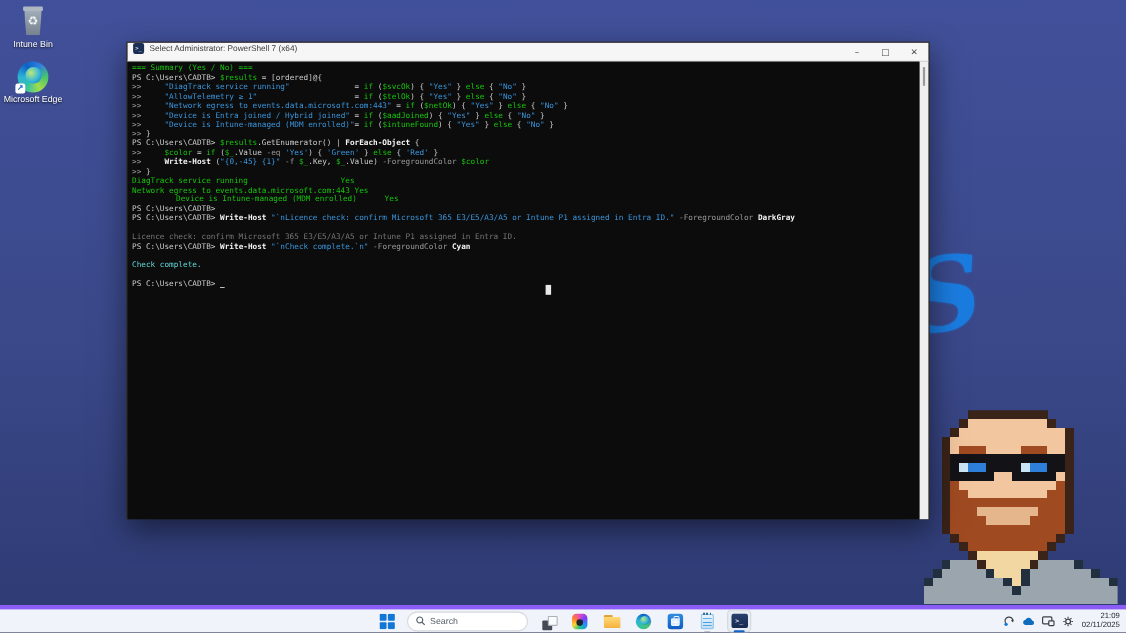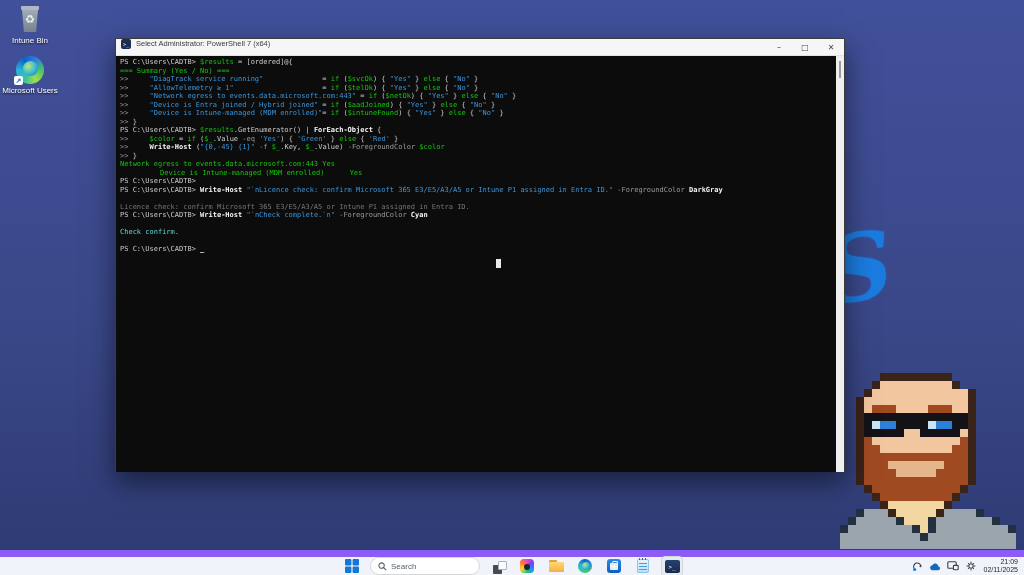--- a/index.html
+++ b/index.html
@@ -46,21 +46,21 @@
   .term-area { position:relative; display:flex; height:416px; }
   .term-content { position:relative; flex:1; background:#0c0c0c; padding:2px 0 0 4px; overflow:hidden; }
   .tline { font-family:"DejaVu Sans Mono", monospace; font-size:7px; line-height:8.5px;
            white-space:pre; letter-spacing:0; }
   .stray-cursor { position:absolute; left:380px; top:203px; width:5px; height:9px; background:#e9e9e9; }
   .scrollbar { width:8px; background:#efefef; position:relative; }
   .scroll-thumb { position:absolute; top:5px; left:3px; width:2px; height:17px; background:#9a9a9a; }
 
   
   .taskbar { position:absolute; left:0; bottom:0; width:1024px; height:25px; z-index:10;
-             background:#f0f3f9; border-top:7px solid #8b5cf6; display:flex; align-items:center; }
+             background:#f0f3f9; border-top:4px solid #8b5cf6; display:flex; align-items:center; }
   .tb-center { position:absolute; left:50%; transform:translateX(-50%); display:flex; align-items:center; gap:7px; height:100%; }
   .tb-btn { width:22px; height:21px; display:flex; align-items:center; justify-content:center;
             border-radius:4px; cursor:pointer; position:relative; }
   .tb-btn.active { background:#e7ecf3; border:1px solid #d2d8df; }
   .run-dot { position:absolute; bottom:-1px; left:50%; transform:translateX(-50%); width:6px; height:2px;
              border-radius:2px; background:#8b9099; }
   .run-dot.focus { width:10px; background:#1263c6; }
   .search-pill { width:110px; height:18px; background:#fff; border:1px solid #d4d8dd; border-radius:10px;
                  display:flex; align-items:center; gap:4px; padding-left:7px; cursor:pointer; }
   .search-pill span { font-size:8px; color:#57606a; }
@@ -105,21 +105,21 @@
     <div class="bin-lid"></div>
       <div class="bin-body"></div>
       <div class="bin-sym">♻</div>
   </div>
   <div class="lbl">Intune Bin</div>
 </div>
 <div class="desk-icon" id="icon-edge">
   <div class="glyph edge-ball" style="position:relative">
     <div class="sc-badge">↗</div>
   </div>
-  <div class="lbl" style="width:56px">Microsoft Users</div>
+  <div class="lbl" style="width:56px">Microsoft Edge</div>
 </div>
 
 <svg class="avatar" viewBox="0 0 176 176" shape-rendering="crispEdges">
     <rect x="40" y="0" width="8.3" height="8.3" fill="#3a2318"></rect>
     <rect x="48" y="0" width="8.3" height="8.3" fill="#3a2318"></rect>
     <rect x="56" y="0" width="8.3" height="8.3" fill="#3a2318"></rect>
     <rect x="64" y="0" width="8.3" height="8.3" fill="#3a2318"></rect>
     <rect x="72" y="0" width="8.3" height="8.3" fill="#3a2318"></rect>
     <rect x="80" y="0" width="8.3" height="8.3" fill="#3a2318"></rect>
     <rect x="88" y="0" width="8.3" height="8.3" fill="#3a2318"></rect>
@@ -457,41 +457,42 @@
     <div class="title-text">Select Administrator: PowerShell 7 (x64)</div>
     <div class="win-ctrls">
       <div class="win-ctrl">–</div>
       <div class="win-ctrl">□</div>
       <div class="win-ctrl">✕</div>
     </div>
   </div>
   <div class="term-area">
     <div class="term-content">
       <div class="stray-cursor"></div>
-    <div class="tline"><span style="color: rgb(204, 204, 204);">PS C:\Users\CADTB&gt; </span><span style="color: rgb(22, 198, 12);">$results</span><span style="color: rgb(204, 204, 204);"> = [ordered]@{</span></div>
-        <div class="tline"><span style="color: rgb(22, 198, 12);">=== Summary (Yes / No) ===</span></div>
+    <div class="tline"><span style="color: rgb(22, 198, 12);">=== Summary (Yes / No) ===</span></div>
+        <div class="tline"><span style="color: rgb(204, 204, 204);">PS C:\Users\CADTB&gt; </span><span style="color: rgb(22, 198, 12);">$results</span><span style="color: rgb(204, 204, 204);"> = [ordered]@{</span></div>
         <div class="tline"><span style="color: rgb(155, 155, 155);">&gt;&gt;     </span><span style="color: rgb(58, 150, 221);">"DiagTrack service running"</span><span style="color: rgb(204, 204, 204);">              = </span><span style="color: rgb(22, 198, 12);">if</span><span style="color: rgb(204, 204, 204);"> (</span><span style="color: rgb(22, 198, 12);">$svcOk</span><span style="color: rgb(204, 204, 204);">) { </span><span style="color: rgb(58, 150, 221);">"Yes"</span><span style="color: rgb(204, 204, 204);"> } </span><span style="color: rgb(22, 198, 12);">else</span><span style="color: rgb(204, 204, 204);"> { </span><span style="color: rgb(58, 150, 221);">"No"</span><span style="color: rgb(204, 204, 204);"> }</span></div>
         <div class="tline"><span style="color: rgb(155, 155, 155);">&gt;&gt;     </span><span style="color: rgb(58, 150, 221);">"AllowTelemetry ≥ 1"</span><span style="color: rgb(204, 204, 204);">                     = </span><span style="color: rgb(22, 198, 12);">if</span><span style="color: rgb(204, 204, 204);"> (</span><span style="color: rgb(22, 198, 12);">$telOk</span><span style="color: rgb(204, 204, 204);">) { </span><span style="color: rgb(58, 150, 221);">"Yes"</span><span style="color: rgb(204, 204, 204);"> } </span><span style="color: rgb(22, 198, 12);">else</span><span style="color: rgb(204, 204, 204);"> { </span><span style="color: rgb(58, 150, 221);">"No"</span><span style="color: rgb(204, 204, 204);"> }</span></div>
         <div class="tline"><span style="color: rgb(155, 155, 155);">&gt;&gt;     </span><span style="color: rgb(58, 150, 221);">"Network egress to events.data.microsoft.com:443"</span><span style="color: rgb(204, 204, 204);"> = </span><span style="color: rgb(22, 198, 12);">if</span><span style="color: rgb(204, 204, 204);"> (</span><span style="color: rgb(22, 198, 12);">$netOk</span><span style="color: rgb(204, 204, 204);">) { </span><span style="color: rgb(58, 150, 221);">"Yes"</span><span style="color: rgb(204, 204, 204);"> } </span><span style="color: rgb(22, 198, 12);">else</span><span style="color: rgb(204, 204, 204);"> { </span><span style="color: rgb(58, 150, 221);">"No"</span><span style="color: rgb(204, 204, 204);"> }</span></div>
         <div class="tline"><span style="color: rgb(155, 155, 155);">&gt;&gt;     </span><span style="color: rgb(58, 150, 221);">"Device is Entra joined / Hybrid joined"</span><span style="color: rgb(204, 204, 204);"> = </span><span style="color: rgb(22, 198, 12);">if</span><span style="color: rgb(204, 204, 204);"> (</span><span style="color: rgb(22, 198, 12);">$aadJoined</span><span style="color: rgb(204, 204, 204);">) { </span><span style="color: rgb(58, 150, 221);">"Yes"</span><span style="color: rgb(204, 204, 204);"> } </span><span style="color: rgb(22, 198, 12);">else</span><span style="color: rgb(204, 204, 204);"> { </span><span style="color: rgb(58, 150, 221);">"No"</span><span style="color: rgb(204, 204, 204);"> }</span></div>
         <div class="tline"><span style="color: rgb(155, 155, 155);">&gt;&gt;     </span><span style="color: rgb(58, 150, 221);">"Device is Intune-managed (MDM enrolled)"</span><span style="color: rgb(204, 204, 204);">= </span><span style="color: rgb(22, 198, 12);">if</span><span style="color: rgb(204, 204, 204);"> (</span><span style="color: rgb(22, 198, 12);">$intuneFound</span><span style="color: rgb(204, 204, 204);">) { </span><span style="color: rgb(58, 150, 221);">"Yes"</span><span style="color: rgb(204, 204, 204);"> } </span><span style="color: rgb(22, 198, 12);">else</span><span style="color: rgb(204, 204, 204);"> { </span><span style="color: rgb(58, 150, 221);">"No"</span><span style="color: rgb(204, 204, 204);"> }</span></div>
         <div class="tline"><span style="color: rgb(155, 155, 155);">&gt;&gt; </span><span style="color: rgb(204, 204, 204);">}</span></div>
         <div class="tline"><span style="color: rgb(204, 204, 204);">PS C:\Users\CADTB&gt; </span><span style="color: rgb(22, 198, 12);">$results</span><span style="color: rgb(204, 204, 204);">.GetEnumerator() | </span><span style="color: rgb(245, 245, 245); font-weight: bold;">ForEach-Object</span><span style="color: rgb(204, 204, 204);"> {</span></div>
         <div class="tline"><span style="color: rgb(155, 155, 155);">&gt;&gt;     </span><span style="color: rgb(22, 198, 12);">$color</span><span style="color: rgb(204, 204, 204);"> = </span><span style="color: rgb(22, 198, 12);">if</span><span style="color: rgb(204, 204, 204);"> (</span><span style="color: rgb(22, 198, 12);">$_</span><span style="color: rgb(204, 204, 204);">.Value </span><span style="color: rgb(155, 155, 155);">-eq</span><span style="color: rgb(204, 204, 204);"> </span><span style="color: rgb(58, 150, 221);">'Yes'</span><span style="color: rgb(204, 204, 204);">) { </span><span style="color: rgb(58, 150, 221);">'Green'</span><span style="color: rgb(204, 204, 204);"> } </span><span style="color: rgb(22, 198, 12);">else</span><span style="color: rgb(204, 204, 204);"> { </span><span style="color: rgb(58, 150, 221);">'Red'</span><span style="color: rgb(204, 204, 204);"> }</span></div>
         <div class="tline"><span style="color: rgb(155, 155, 155);">&gt;&gt;     </span><span style="color: rgb(245, 245, 245); font-weight: bold;">Write-Host</span><span style="color: rgb(204, 204, 204);"> (</span><span style="color: rgb(58, 150, 221);">"{0,-45} {1}"</span><span style="color: rgb(204, 204, 204);"> </span><span style="color: rgb(155, 155, 155);">-f</span><span style="color: rgb(204, 204, 204);"> </span><span style="color: rgb(22, 198, 12);">$_</span><span style="color: rgb(204, 204, 204);">.Key, </span><span style="color: rgb(22, 198, 12);">$_</span><span style="color: rgb(204, 204, 204);">.Value) </span><span style="color: rgb(155, 155, 155);">-ForegroundColor</span><span style="color: rgb(204, 204, 204);"> </span><span style="color: rgb(22, 198, 12);">$color</span></div>
         <div class="tline"><span style="color: rgb(155, 155, 155);">&gt;&gt; </span><span style="color: rgb(204, 204, 204);">}</span></div>
+        <div class="tline"><span style="color: rgb(22, 198, 12);">DiagTrack service running                    Yes</span></div>
         <div class="tline"><span style="color: rgb(22, 198, 12);">Network egress to events.data.microsoft.com:443 Yes</span></div>
         <div class="tline"><span style="color: rgb(22, 198, 12); padding-left: 40px;">Device is Intune-managed (MDM enrolled)      Yes</span></div>
         <div class="tline"><span style="color: rgb(204, 204, 204);">PS C:\Users\CADTB&gt; </span></div>
         <div class="tline"><span style="color: rgb(204, 204, 204);">PS C:\Users\CADTB&gt; </span><span style="color: rgb(245, 245, 245); font-weight: bold;">Write-Host</span><span style="color: rgb(204, 204, 204);"> </span><span style="color: rgb(58, 150, 221);">"`nLicence check: confirm Microsoft 365 E3/E5/A3/A5 or Intune P1 assigned in Entra ID."</span><span style="color: rgb(204, 204, 204);"> </span><span style="color: rgb(155, 155, 155);">-ForegroundColor</span><span style="color: rgb(204, 204, 204);"> </span><span style="color: rgb(245, 245, 245); font-weight: bold;">DarkGray</span></div>
         <div class="tline">&nbsp;</div>
         <div class="tline"><span style="color: rgb(118, 118, 118);">Licence check: confirm Microsoft 365 E3/E5/A3/A5 or Intune P1 assigned in Entra ID.</span></div>
         <div class="tline"><span style="color: rgb(204, 204, 204);">PS C:\Users\CADTB&gt; </span><span style="color: rgb(245, 245, 245); font-weight: bold;">Write-Host</span><span style="color: rgb(204, 204, 204);"> </span><span style="color: rgb(58, 150, 221);">"`nCheck complete.`n"</span><span style="color: rgb(204, 204, 204);"> </span><span style="color: rgb(155, 155, 155);">-ForegroundColor</span><span style="color: rgb(204, 204, 204);"> </span><span style="color: rgb(245, 245, 245); font-weight: bold;">Cyan</span></div>
         <div class="tline">&nbsp;</div>
-        <div class="tline"><span style="color: rgb(97, 214, 214);">Check confirm.</span></div>
+        <div class="tline"><span style="color: rgb(97, 214, 214);">Check complete.</span></div>
         <div class="tline">&nbsp;</div>
         <div class="tline"><span style="color: rgb(204, 204, 204);">PS C:\Users\CADTB&gt; </span><span style="color: rgb(245, 245, 245); font-weight: bold;">_</span></div>
       </div>
     <div class="scrollbar">
       <div class="scroll-thumb"></div>
     </div>
   </div>
 </div>
 
 <div class="taskbar">

